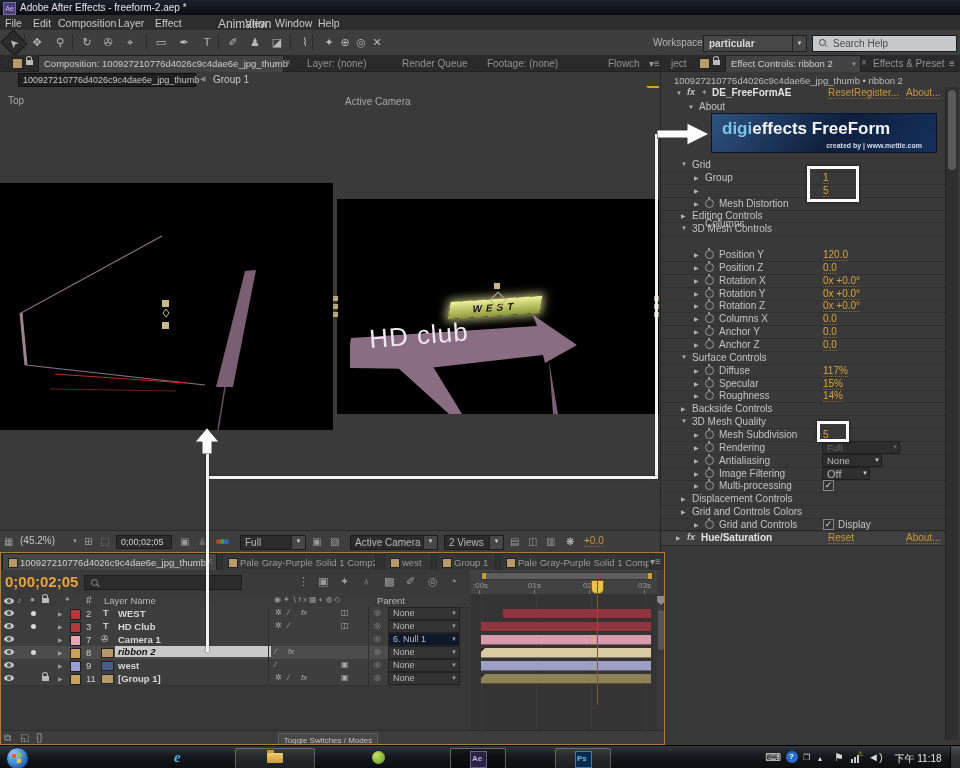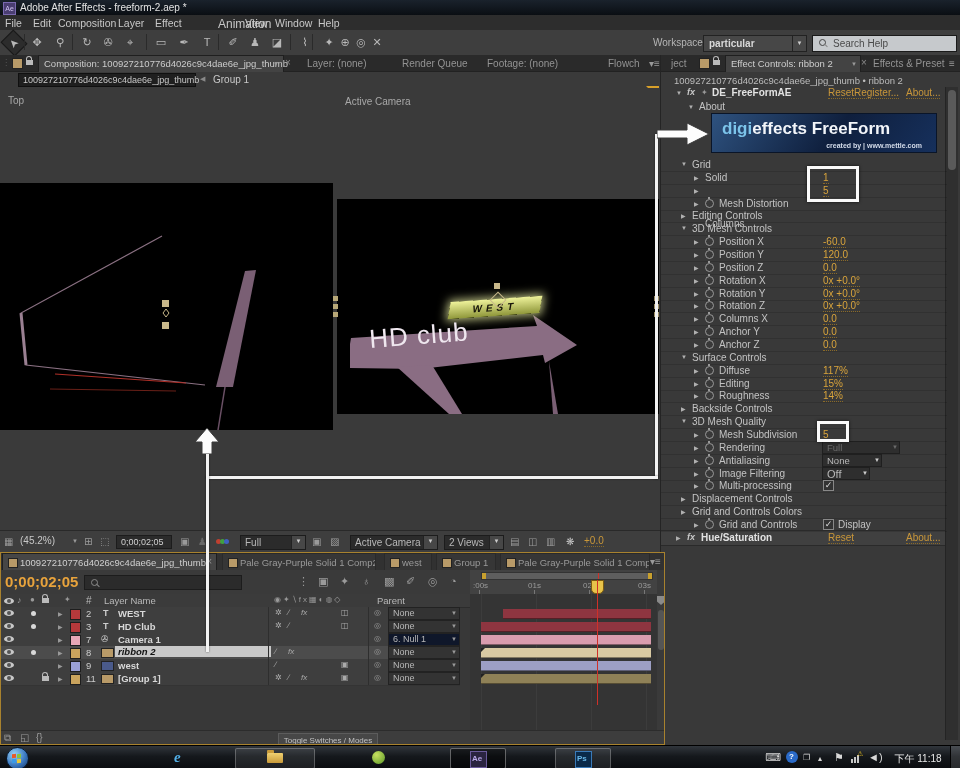--- a/index.html
+++ b/index.html
@@ -254,47 +254,41 @@
 
     <div class="abs" style="left:284px;top:32px;width:12px;height:653px;background:#2f2f2f;border-left:1px solid #242424;">
       <div style="position:absolute;left:2px;top:3px;width:8px;height:80px;background:#5a5a5a;border-radius:4px;"></div>
     </div>
   <div class="fxrow" style="left: 0px; width: 286px; top: 103px;">
         <span style="position: absolute; left: 20px; top: 3px; font-size: 6px; color: rgb(176, 176, 176);">▼</span>
         <span style="position: absolute; left: 31px; top: 1px; color: rgb(195, 195, 195);">Grid</span>
       </div>
       <div class="fxrow" style="left: 0px; width: 286px; top: 116px;">
         <span style="position: absolute; left: 33px; top: 3px; font-size: 6px; color: rgb(176, 176, 176);">▶</span>
-        <span style="position: absolute; left: 44px; top: 1px; color: rgb(195, 195, 195);">Solid</span>
+        <span style="position: absolute; left: 44px; top: 1px; color: rgb(195, 195, 195);">Group</span>
         <span style="position: absolute; left: 162px; top: 1px; color: rgb(217, 164, 59); border-bottom: 1px dotted rgb(138, 106, 40);">1</span>
       </div>
       <div class="fxrow" style="left: 0px; width: 286px; top: 129px;">
         <span style="position: absolute; left: 33px; top: 3px; font-size: 6px; color: rgb(176, 176, 176);">▶</span>
         <span style="position: absolute; left: 44px; top: 1px; color: rgb(195, 195, 195); margin-top: 33px;">Columns</span>
         <span style="position: absolute; left: 162px; top: 1px; color: rgb(217, 164, 59); border-bottom: 1px dotted rgb(138, 106, 40);">5</span>
       </div>
       <div class="fxrow" style="left: 0px; width: 286px; top: 154px;">
         <span style="position: absolute; left: 20px; top: 3px; font-size: 6px; color: rgb(176, 176, 176);">▶</span>
         <span style="position: absolute; left: 31px; top: 1px; color: rgb(195, 195, 195);">Editing Controls</span>
       </div>
       <div class="fxrow" style="left: 0px; width: 286px; top: 142px;">
         <span style="position: absolute; left: 33px; top: 3px; font-size: 6px; color: rgb(176, 176, 176);">▶</span>
         <span class="sw" style="position: absolute; left: 44px; top: 2px;"></span>
         <span style="position: absolute; left: 58px; top: 1px; color: rgb(195, 195, 195);">Mesh Distortion</span>
       </div>
       <div class="fxrow" style="left: 0px; width: 286px; top: 167px;">
         <span style="position: absolute; left: 20px; top: 3px; font-size: 6px; color: rgb(176, 176, 176);">▼</span>
         <span style="position: absolute; left: 31px; top: 1px; color: rgb(195, 195, 195);">3D Mesh Controls</span>
       </div>
-      <div class="fxrow" style="left: 0px; width: 286px; top: 180px;">
-        <span style="position: absolute; left: 33px; top: 3px; font-size: 6px; color: rgb(176, 176, 176);">▶</span>
-        <span class="sw" style="position: absolute; left: 44px; top: 2px;"></span>
-        <span style="position: absolute; left: 58px; top: 1px; color: rgb(195, 195, 195);">Position X</span>
-        <span style="position: absolute; left: 162px; top: 1px; color: rgb(217, 164, 59); border-bottom: 1px dotted rgb(138, 106, 40);">-60.0</span>
-      </div>
       <div class="fxrow" style="left: 0px; width: 286px; top: 193px;">
         <span style="position: absolute; left: 33px; top: 3px; font-size: 6px; color: rgb(176, 176, 176);">▶</span>
         <span class="sw" style="position: absolute; left: 44px; top: 2px;"></span>
         <span style="position: absolute; left: 58px; top: 1px; color: rgb(195, 195, 195);">Position Y</span>
         <span style="position: absolute; left: 162px; top: 1px; color: rgb(217, 164, 59); border-bottom: 1px dotted rgb(138, 106, 40);">120.0</span>
       </div>
       <div class="fxrow" style="left: 0px; width: 286px; top: 206px;">
         <span style="position: absolute; left: 33px; top: 3px; font-size: 6px; color: rgb(176, 176, 176);">▶</span>
         <span class="sw" style="position: absolute; left: 44px; top: 2px;"></span>
         <span style="position: absolute; left: 58px; top: 1px; color: rgb(195, 195, 195);">Position Z</span>
@@ -342,21 +336,21 @@
       </div>
       <div class="fxrow" style="left: 0px; width: 286px; top: 309px;">
         <span style="position: absolute; left: 33px; top: 3px; font-size: 6px; color: rgb(176, 176, 176);">▶</span>
         <span class="sw" style="position: absolute; left: 44px; top: 2px;"></span>
         <span style="position: absolute; left: 58px; top: 1px; color: rgb(195, 195, 195);">Diffuse</span>
         <span style="position: absolute; left: 162px; top: 1px; color: rgb(217, 164, 59); border-bottom: 1px dotted rgb(138, 106, 40);">117%</span>
       </div>
       <div class="fxrow" style="left: 0px; width: 286px; top: 322px;">
         <span style="position: absolute; left: 33px; top: 3px; font-size: 6px; color: rgb(176, 176, 176);">▶</span>
         <span class="sw" style="position: absolute; left: 44px; top: 2px;"></span>
-        <span style="position: absolute; left: 58px; top: 1px; color: rgb(195, 195, 195);">Editing</span>
+        <span style="position: absolute; left: 58px; top: 1px; color: rgb(195, 195, 195);">Specular</span>
         <span style="position: absolute; left: 162px; top: 1px; color: rgb(217, 164, 59); border-bottom: 1px dotted rgb(138, 106, 40);">15%</span>
       </div>
       <div class="fxrow" style="left: 0px; width: 286px; top: 334px;">
         <span style="position: absolute; left: 33px; top: 3px; font-size: 6px; color: rgb(176, 176, 176);">▶</span>
         <span class="sw" style="position: absolute; left: 44px; top: 2px;"></span>
         <span style="position: absolute; left: 58px; top: 1px; color: rgb(195, 195, 195);">Roughness</span>
         <span style="position: absolute; left: 162px; top: 1px; color: rgb(217, 164, 59); border-bottom: 1px dotted rgb(138, 106, 40);">14%</span>
       </div>
       <div class="fxrow" style="left: 0px; width: 286px; top: 347px;">
         <span style="position: absolute; left: 20px; top: 3px; font-size: 6px; color: rgb(176, 176, 176);">▶</span>

